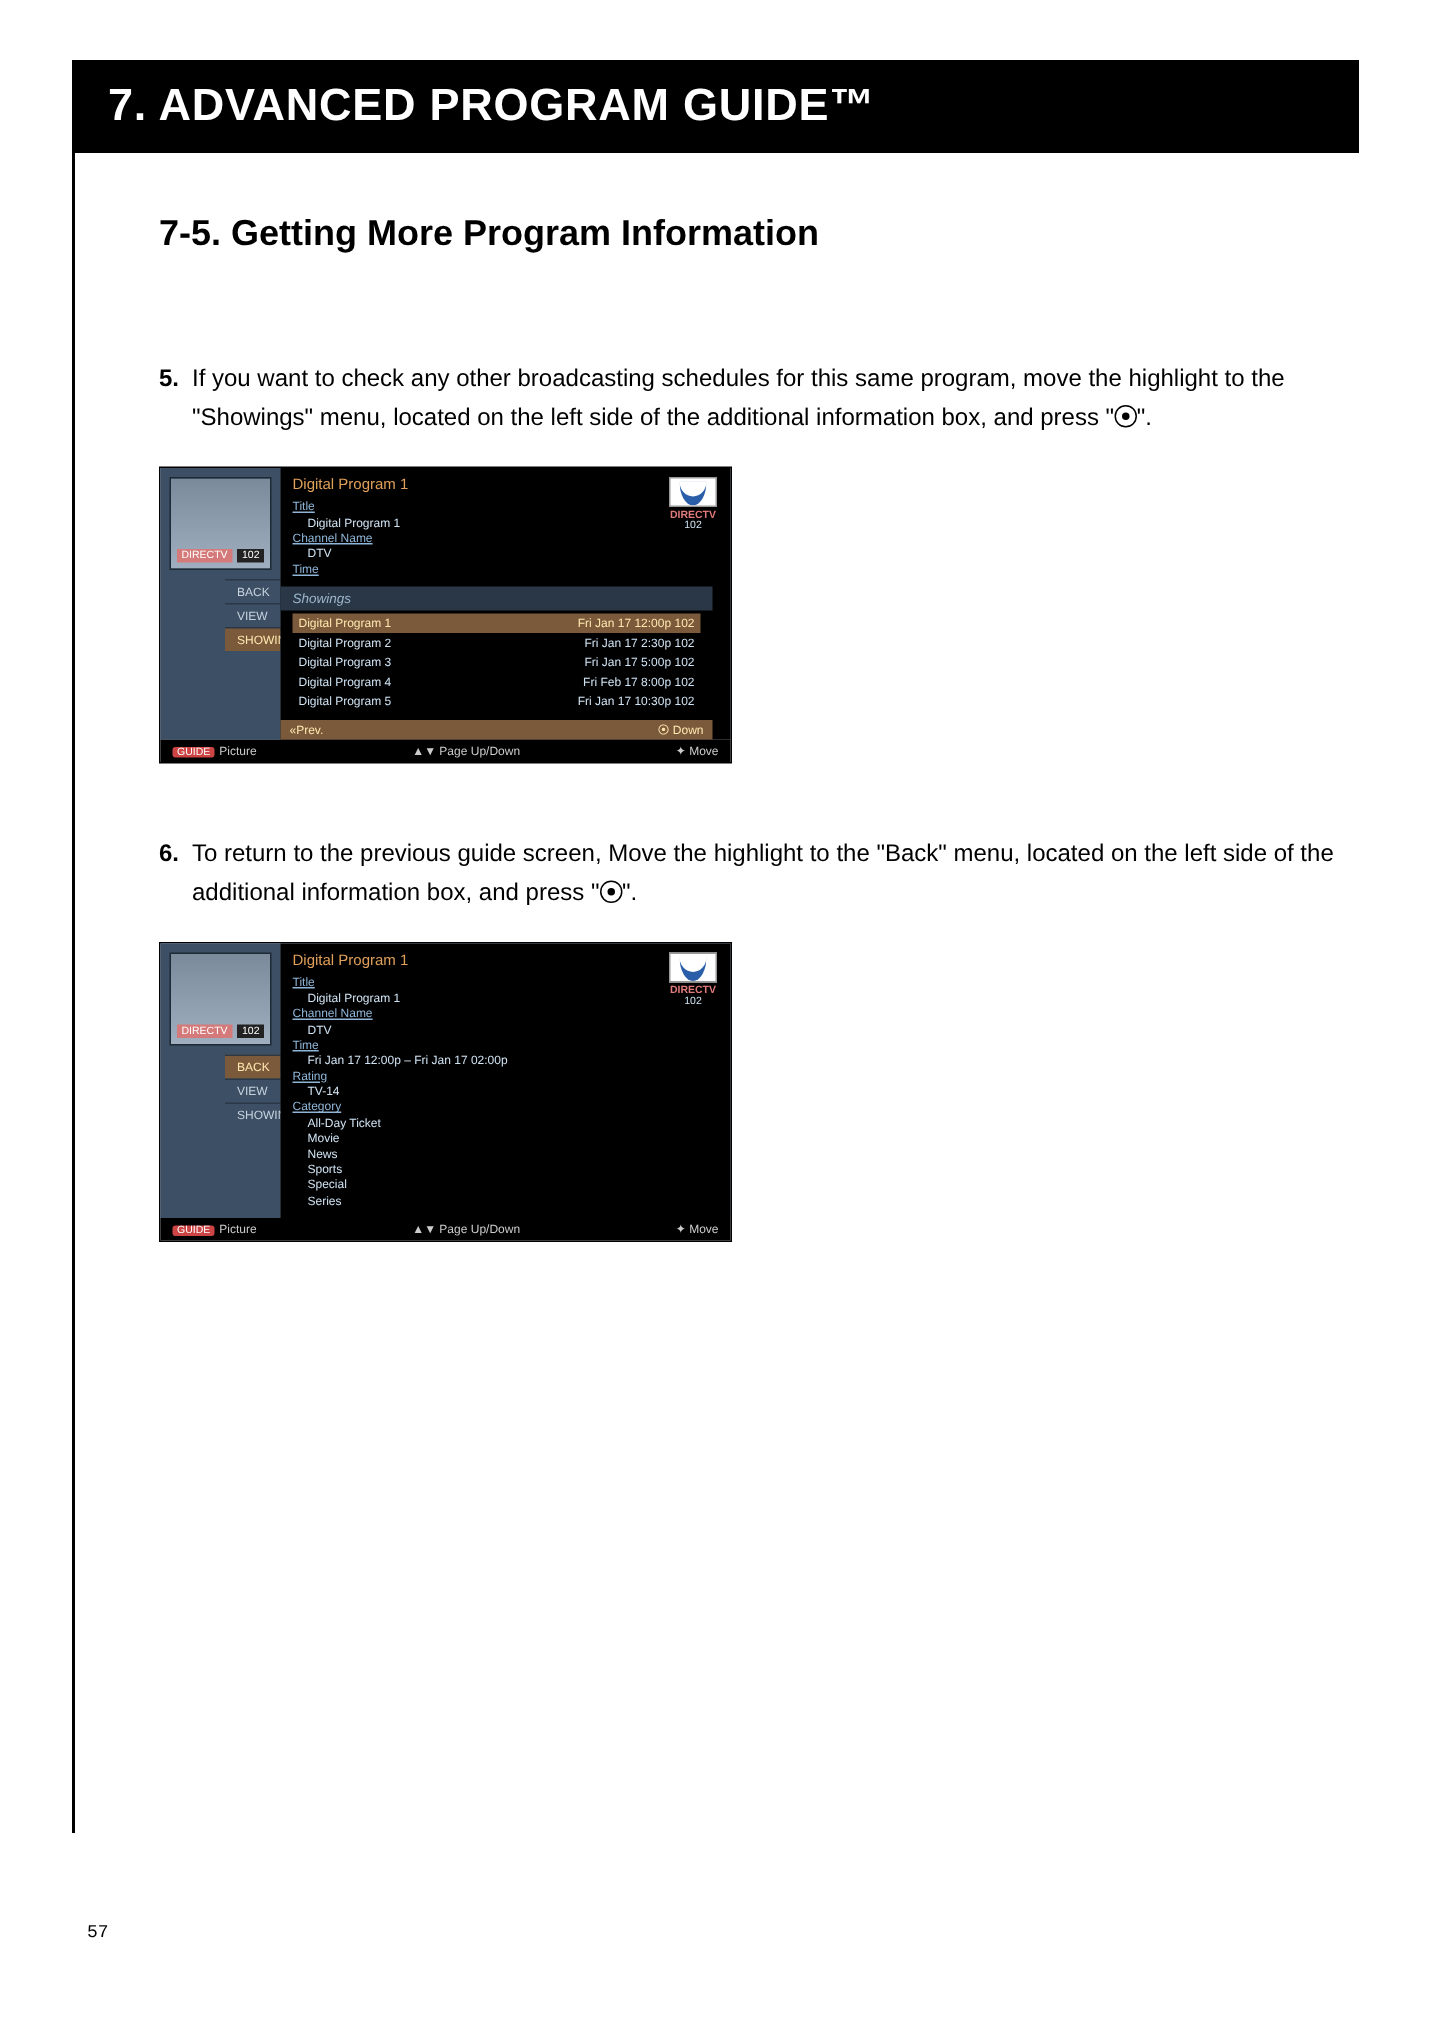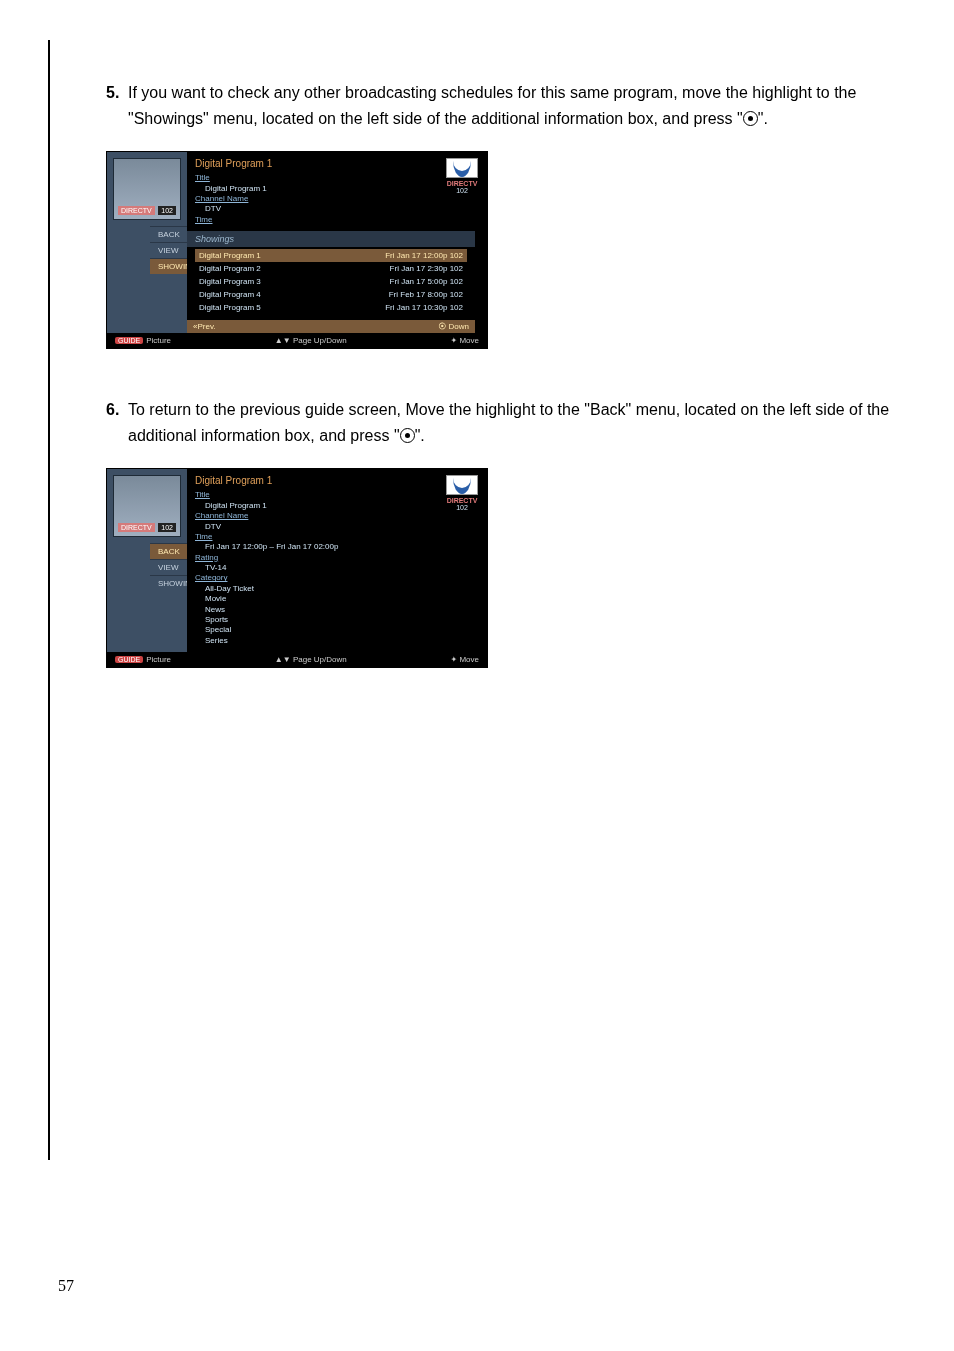--- a/index.html
+++ b/index.html
@@ -212,30 +212,32 @@
     padding: 0 3px;
     border-radius: 2px;
     font-size: 7px;
     margin-right: 3px;
   }
 
   .page-num {
     position: absolute;
     left: 58px;
     bottom: 56px;
-    font-size: 16px;
-    font-family: Liberation Serif, serif;
+    font-size: 12px;
+    font-family: Liberation Mono, monospace;
   }
 </style>
 </head>
 <body>
 
 <div class="page">
+  <div class="title-bar">7. ADVANCED PROGRAM GUIDE™</div>
 
   <div class="inner">
+    <div class="subheading">7-5. Getting More Program Information</div>
 
     <div class="step">
       <div class="step-num">5.</div>
       <div class="step-text">
         <span>If you want to check any other broadcasting schedules for this same program, move the highlight to the "Showings" menu, located on the left side of the additional information box, and press "</span><span class="circle-dot"></span><span>".</span>
       </div>
     </div>
 
     <div class="shot">
       <div class="shot-top">

